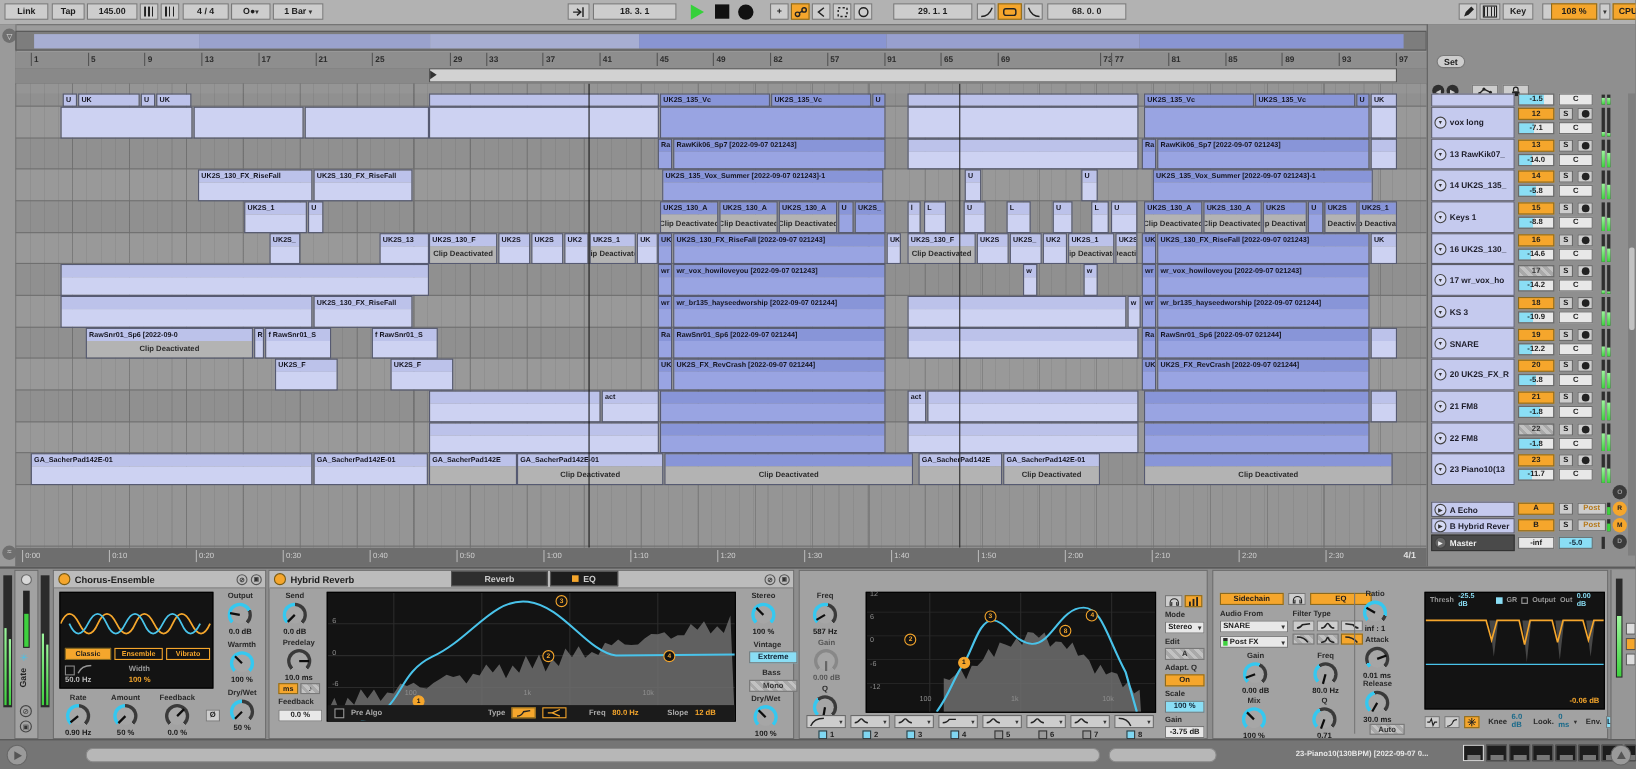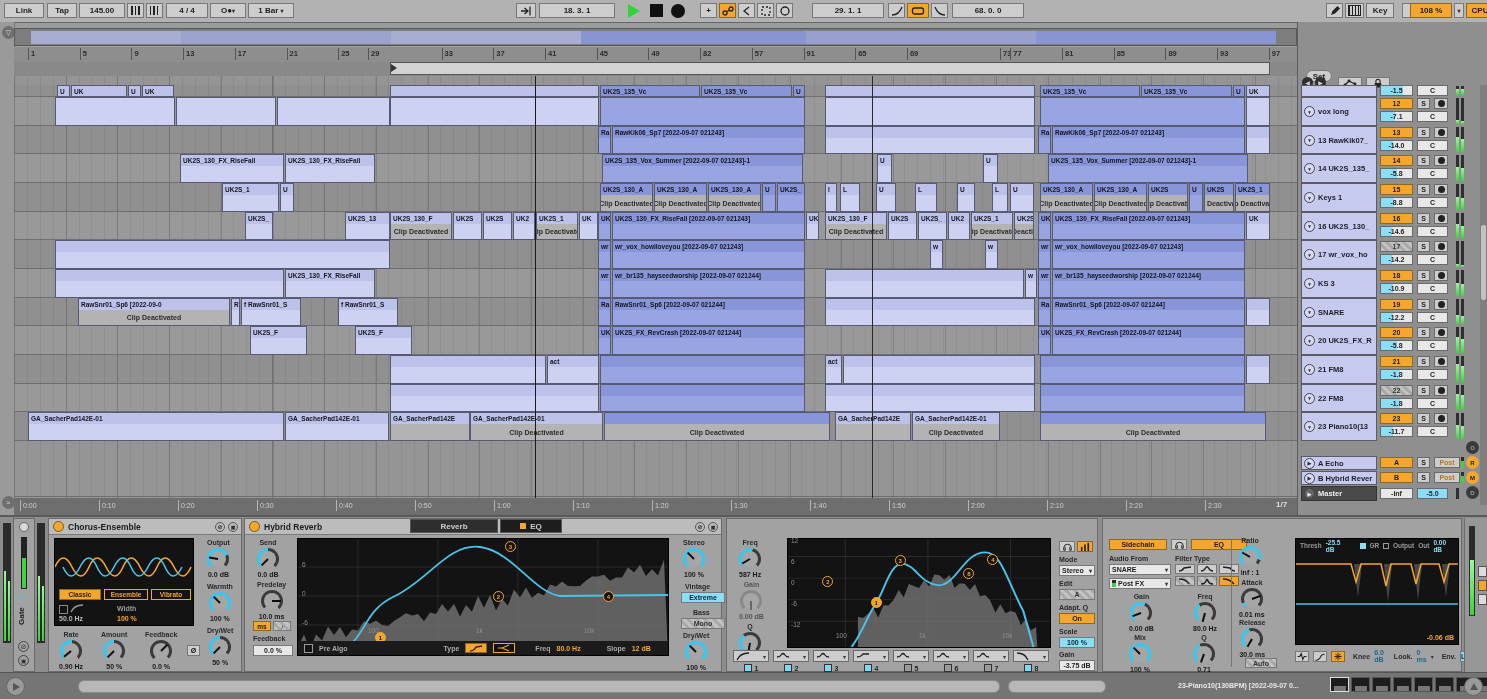--- a/index.html
+++ b/index.html
@@ -196,21 +196,21 @@
       <div class="seg" style="left: 1021px; width: 240px; background: rgb(137, 149, 210); position: absolute;"></div>
     </div>
   <div id="barruler" class="abs">
       <div class="btick" style="left: 14px;">1</div>
       <div class="btick" style="left: 65.7px;">5</div>
       <div class="btick" style="left: 117.4px;">9</div>
       <div class="btick" style="left: 169.1px;">13</div>
       <div class="btick" style="left: 220.8px;">17</div>
       <div class="btick" style="left: 272.5px;">21</div>
       <div class="btick" style="left: 324.2px;">25</div>
-      <div class="btick" style="left: 354px;">29</div>
+      <div class="btick" style="left: 395px;">29</div>
       <div class="btick" style="left: 427.6px;">33</div>
       <div class="btick" style="left: 479.3px;">37</div>
       <div class="btick" style="left: 531px;">41</div>
       <div class="btick" style="left: 582.7px;">45</div>
       <div class="btick" style="left: 634.4px;">49</div>
       <div class="btick" style="left: 686.1px;">82</div>
       <div class="btick" style="left: 737.8px;">57</div>
       <div class="btick" style="left: 789.5px;">91</div>
       <div class="btick" style="left: 841.2px;">65</div>
       <div class="btick" style="left: 892.9px;">69</div>
@@ -739,33 +739,33 @@
       <div class="rtick" style="left: 559px;">1:10</div>
       <div class="rtick" style="left: 638px;">1:20</div>
       <div class="rtick" style="left: 717px;">1:30</div>
       <div class="rtick" style="left: 796px;">1:40</div>
       <div class="rtick" style="left: 875px;">1:50</div>
       <div class="rtick" style="left: 954px;">2:00</div>
       <div class="rtick" style="left: 1033px;">2:10</div>
       <div class="rtick" style="left: 1112px;">2:20</div>
       <div class="rtick" style="left: 1191px;">2:30</div>
     </div>
-  <div class="abs lbl" style="left:1276px;top:500px;color:#e0e0e0">1/7</div>
+  <div class="abs lbl" style="left:1276px;top:500px;color:#e0e0e0">4/1</div>
 
   <div class="bx abs org" style="left:1428px;top:27px;width:16px;height:13px">H</div>
   <div class="bx abs" style="left:1446px;top:27px;width:16px;height:13px">W</div>
   <div class="abs circ org" style="left:1466px;top:25px;width:19px;height:16px;border-radius:4px">
       <span style="font-size:10px;color:#222">≡</span>
     </div>
   <div class="abs circ" style="left:1467px;top:56px;width:15px;height:15px;background:#848484;border:1px solid #5a5a5a">
       <span style="width:7px;height:7px;background:repeating-linear-gradient(90deg,#333 0 1px,transparent 1px 3px)"></span>
     </div>
 
   <div id="panel" class="abs">
-    <div class="bx abs" style="left:8px;top:48px;width:26px;height:12px;border-radius:6px">Set</div>
+    <div class="bx abs" style="left:8px;top:28px;width:26px;height:12px;border-radius:6px">Set</div>
     <div class="abs circ" style="left:4px;top:55px;width:11px;height:11px;background:#2e2e2e;color:#ccc;font-size:6px">◀</div>
     <div class="abs circ" style="left:17px;top:55px;width:11px;height:11px;background:#2e2e2e;color:#ccc;font-size:6px">▶</div>
     <div class="bx abs" style="left:40px;top:55px;width:24px;height:11px">
         <svg width="14" height="8" viewBox="0 0 14 8">
           <path class="tico" d="M2 6 L6 2 L12 5"></path>
           <circle cx="2" cy="6" r="1.4" fill="#222"></circle>
           <circle cx="6" cy="2" r="1.4" fill="#222"></circle>
           <circle cx="12" cy="5" r="1.4" fill="#222"></circle>
         </svg>
       </div>

